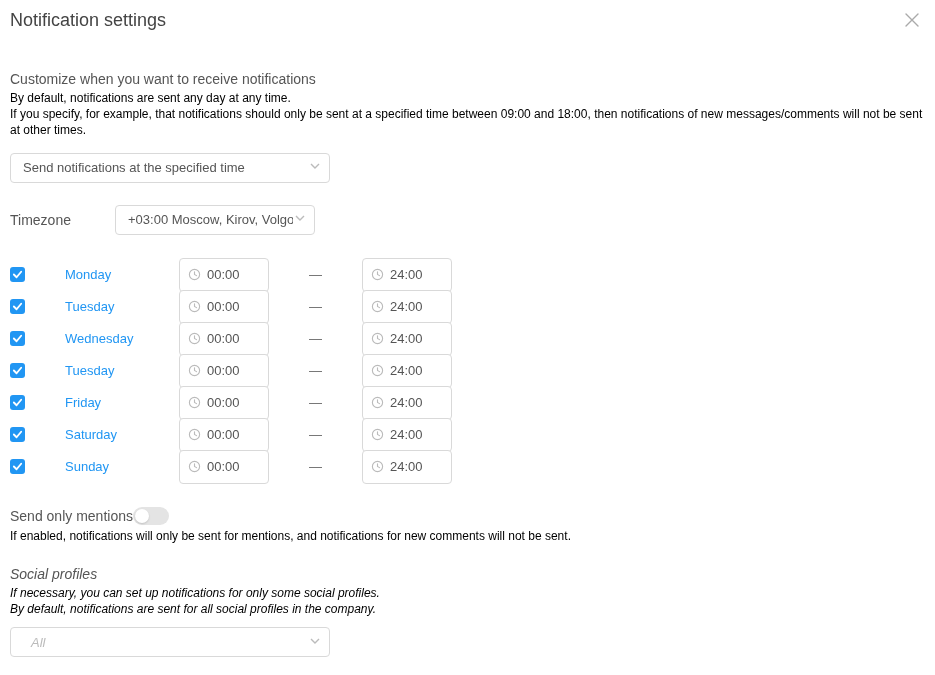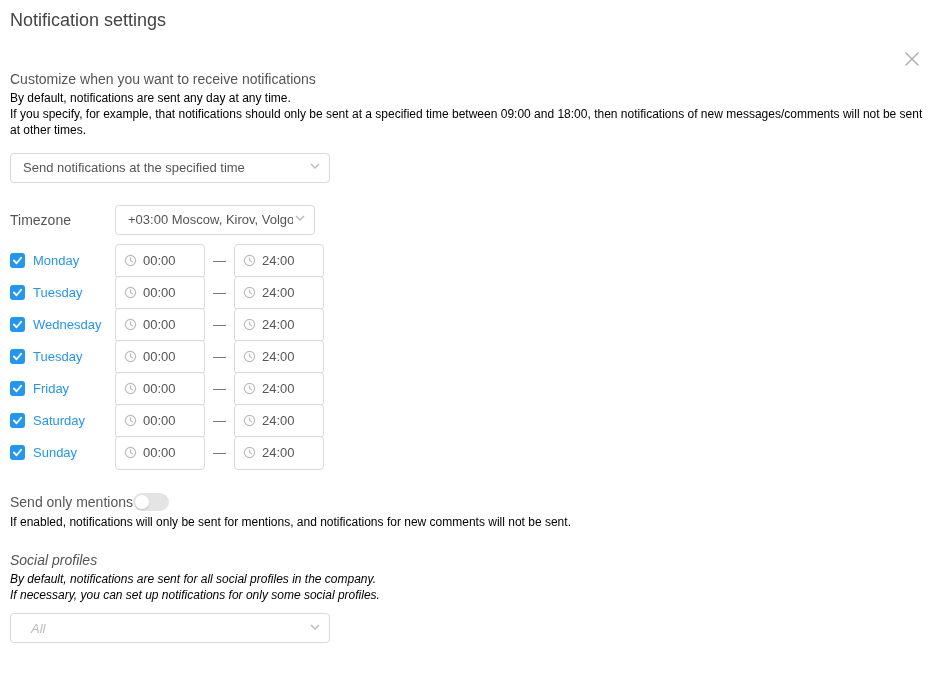--- a/index.html
+++ b/index.html
@@ -8,21 +8,21 @@
     padding: 10px 10px 10px 10px;
     font-family: -apple-system, BlinkMacSystemFont, "Segoe UI", Arial, sans-serif;
     font-size: 13px;
     color: #555;
     background: #fff;
     width: 935px;
   }
   .header {
     display: flex;
     justify-content: space-between;
-    align-items: flex-end;
+    align-items: flex-start;
   }
   .title {
     font-size: 18px;
     color: #444;
     font-weight: 400;
     margin-bottom: 40px;
   }
   .close-x {
     color: #aaa;
     font-size: 18px;
@@ -56,32 +56,33 @@
   .select.mode { width: 320px; margin-top: 14px; margin-bottom: 22px; }
   .select.tz   { width: 200px; }
   .select.profiles { width: 320px; margin-top: 10px; color: #bbb; padding-left: 20px; }
   .select .chevron {
     color: #bbb;
   }
   .tz-row {
     display: flex;
     align-items: center;
     gap: 0;
-    margin-bottom: 10px;
+    margin-bottom: 24px;
   }
   .tz-label {
     width: 105px;
     font-size: 14px;
     color: #555;
   }
   .day-row {
     display: flex;
     align-items: center;
     height: 32px;
     margin-bottom: 0;
+    gap: 32px;
   }
   .checkbox {
     width: 15px;
     height: 15px;
     border-radius: 3px;
     background: #2196f3;
     display: inline-flex;
     align-items: center;
     justify-content: center;
     margin-right: 8px;
@@ -375,22 +376,22 @@
 <div class="mentions-row">
   <div class="section-title" style="margin:0;">Send only mentions</div>
   <div class="toggle">
     <div class="knob"></div>
   </div>
 </div>
 <div class="description" style="margin-top:3px;">If enabled, notifications will only be sent for mentions, and notifications for new comments will not be sent.</div>
 
 <div class="profiles-section">
   <div class="section-title">Social profiles</div>
+  <div class="description">If necessary, you can set up notifications for only some social profiles.</div>
   <div class="description">By default, notifications are sent for all social profiles in the company.</div>
-  <div class="description">If necessary, you can set up notifications for only some social profiles.</div>
   <div class="select profiles">
     <span>All</span>
     <span class="chevron">
       <svg width="12" height="12" viewBox="0 0 12 12">
           <path d="M2 4 L6 8 L10 4" fill="none" stroke="#bbb" stroke-width="1.4"></path>
         </svg>
     </span>
   </div>
 </div>
 

